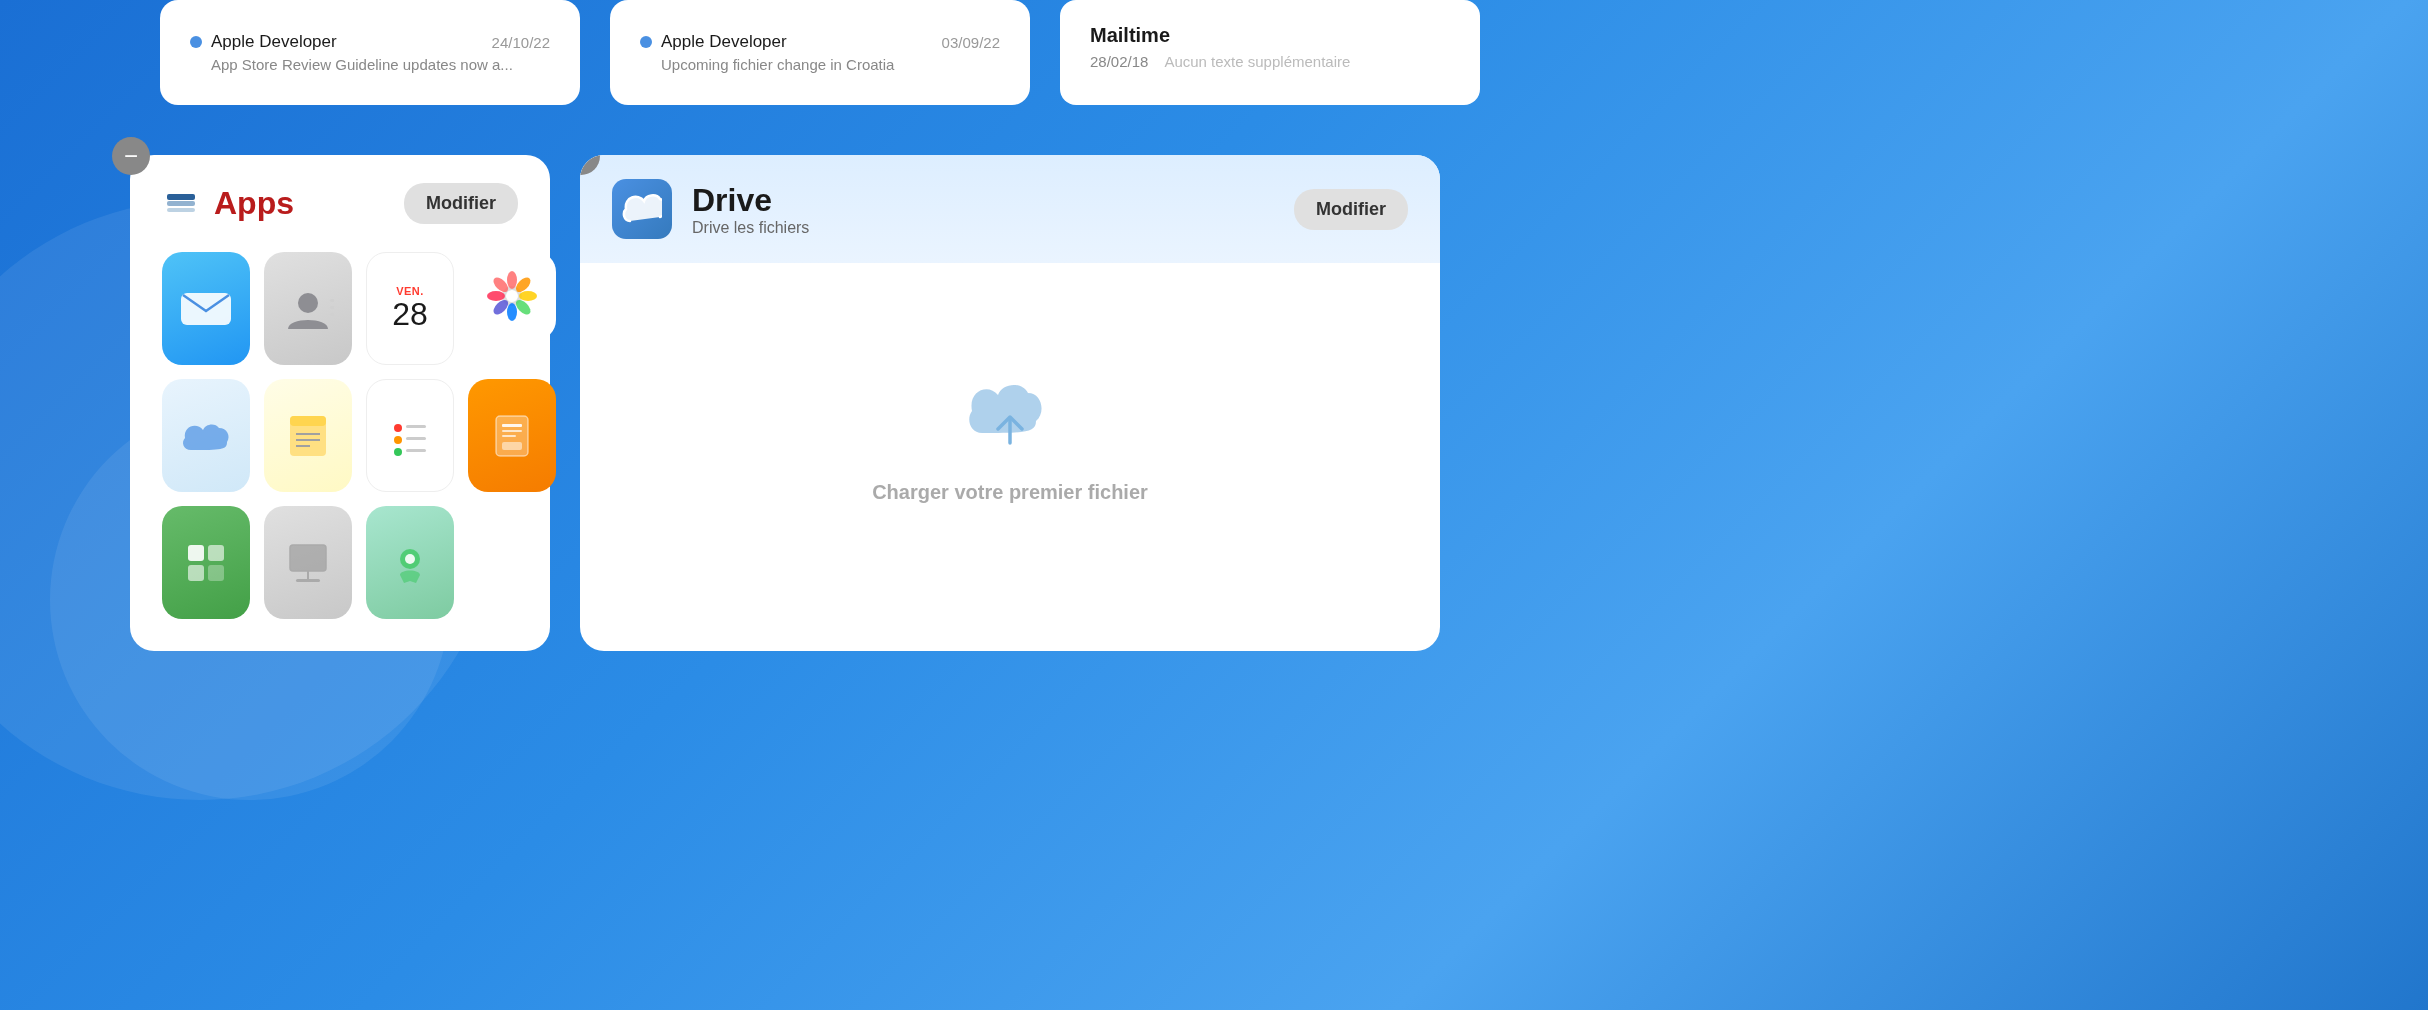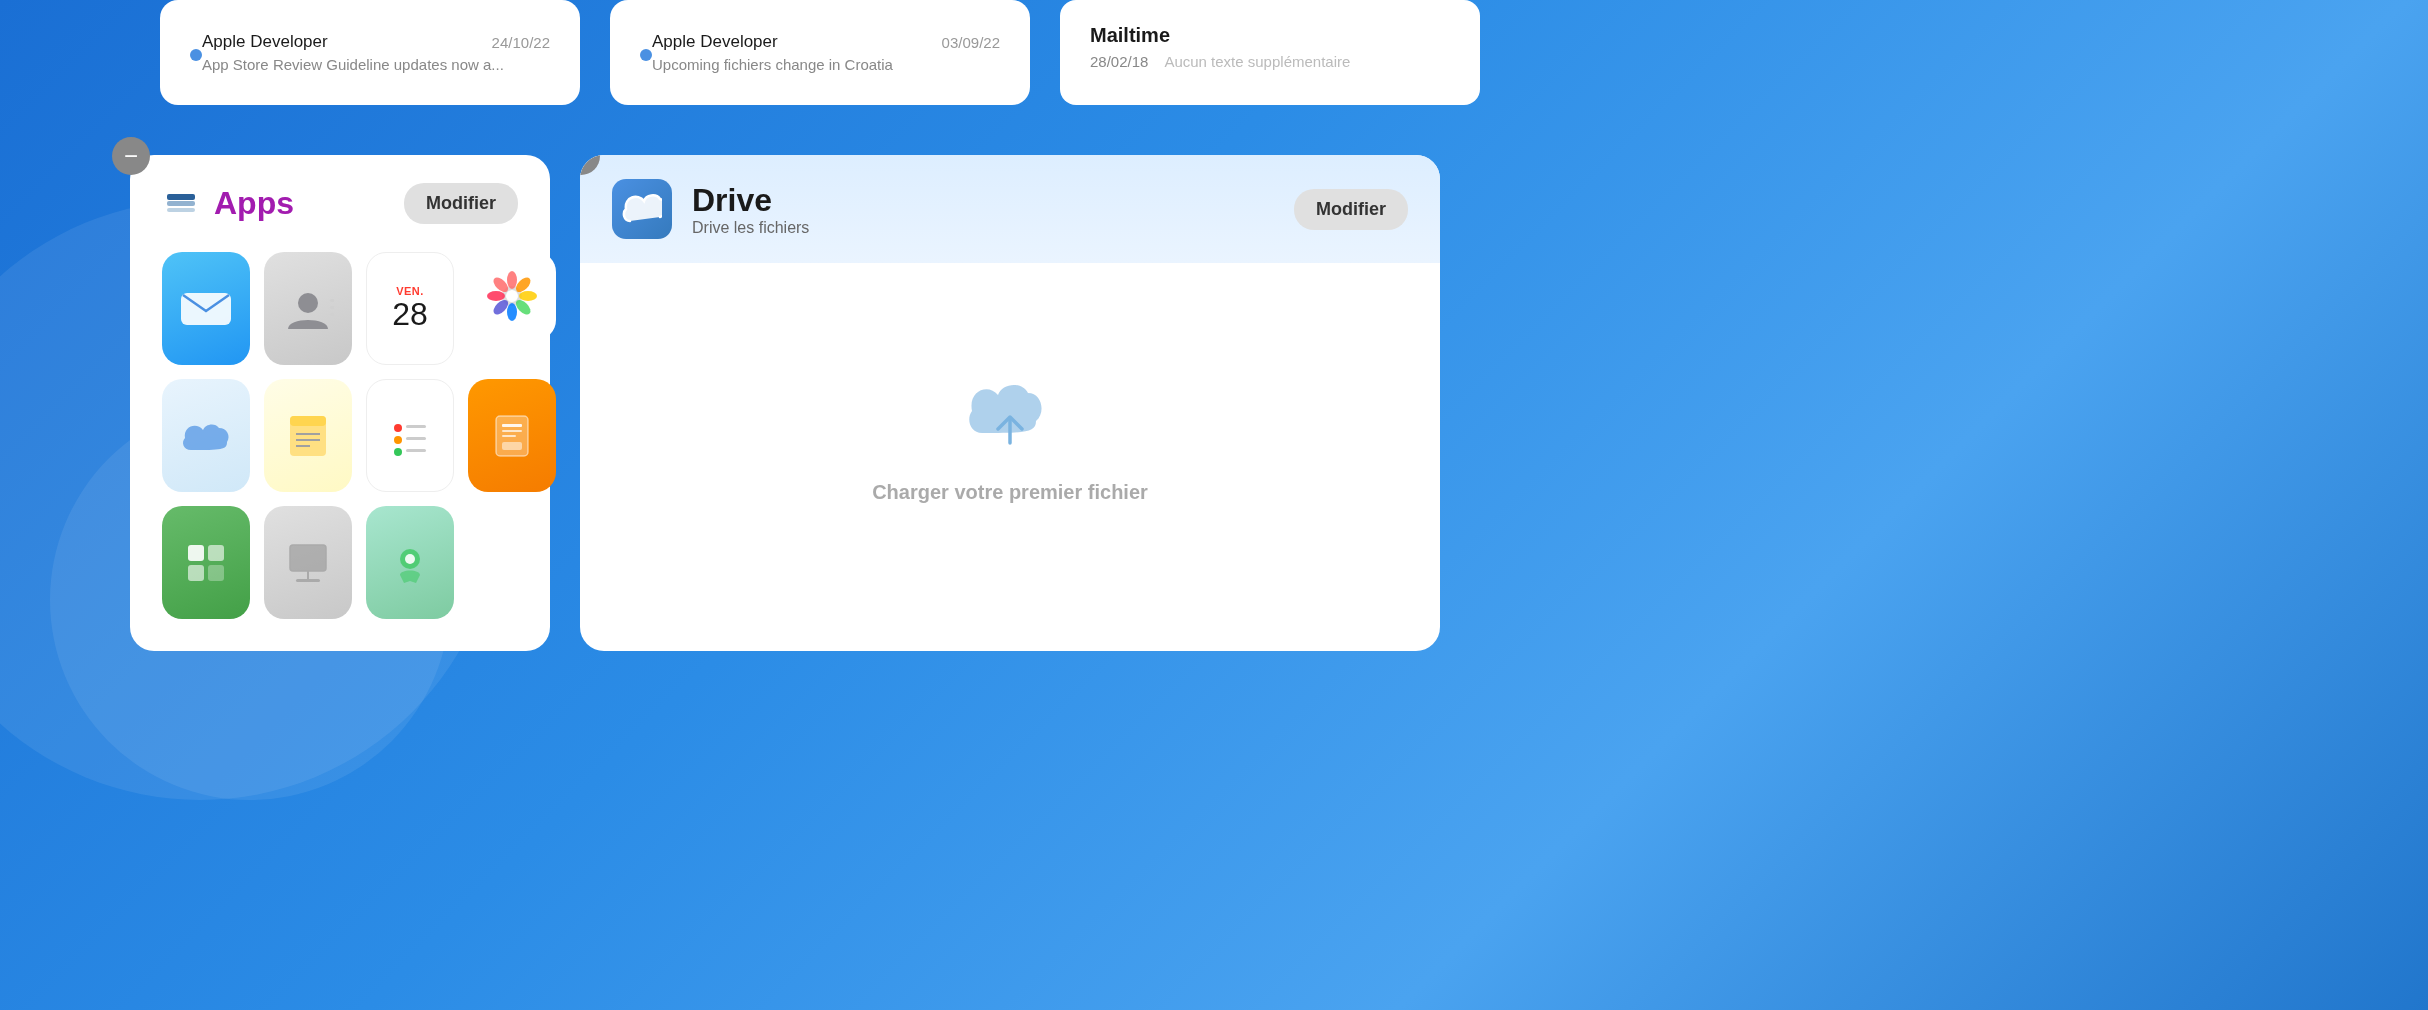--- a/index.html
+++ b/index.html
@@ -47,22 +47,22 @@
     .notification-card {
       background: white;
       border-radius: 18px;
       padding: 24px 30px;
       min-width: 420px;
       max-width: 500px;
     }
 
     .notification-item {
       display: flex;
-      align-items: center;
-      gap: 0;
+      align-items: flex-start;
+      gap: 9px;
       padding: 8px 0;
     }
 
     .notification-dot {
       width: 12px; height: 12px;
       border-radius: 50%;
       background: #4a90e2;
       margin-top: 4px;
       flex-shrink: 0;
     }
@@ -179,21 +179,21 @@
     .apps-stack-icon {
       width: 38px; height: 38px;
       display: flex;
       align-items: center;
       justify-content: center;
     }
 
     .apps-title {
       font-size: 32px;
       font-weight: 700;
-      color: #a21caf;
+      color: #b91c1c;
     }
 
     .modifier-btn {
       background: #e0e0e0;
       border: none;
       border-radius: 20px;
       padding: 10px 22px;
       font-size: 18px;
       font-weight: 600;
       color: #333;
@@ -343,21 +343,21 @@
     </div>
 
     <div class="notification-card">
       <div class="notification-item">
         <div class="notification-dot"></div>
         <div class="notification-content">
           <div class="notification-header">
             <span class="notification-title">Apple Developer</span>
             <span class="notification-date">03/09/22</span>
           </div>
-          <div class="notification-text">Upcoming fichiers change in Croatia</div>
+          <div class="notification-text">Upcoming fichier change in Croatia</div>
         </div>
       </div>
     </div>
 
     <div class="mailtime-card">
       <div class="mailtime-header">Mailtime</div>
       <div class="mailtime-sub">
         <span class="mailtime-date">28/02/18</span>
         <span class="mailtime-no-text">Aucun texte supplémentaire</span>
       </div>

